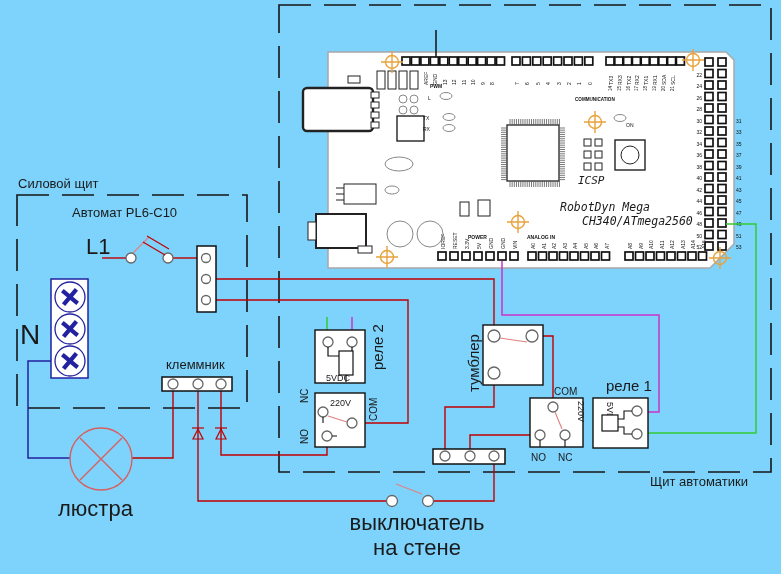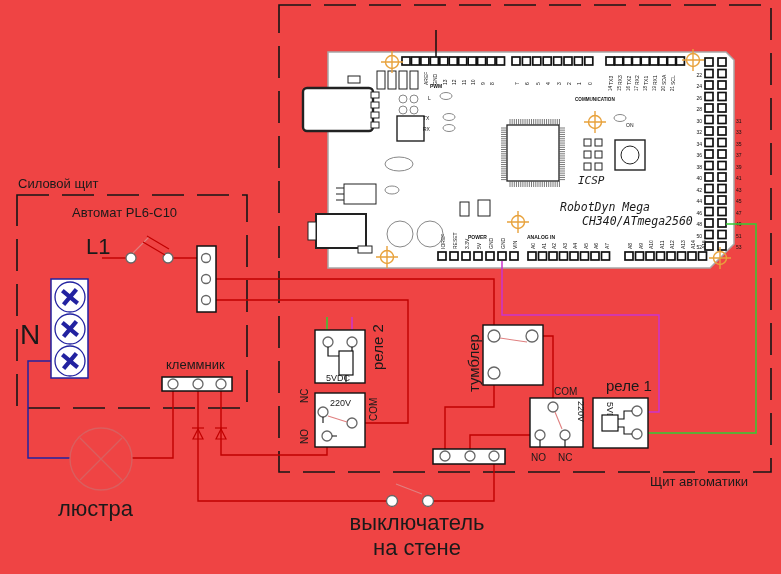--- a/index.html
+++ b/index.html
@@ -1,16 +1,16 @@
 <!DOCTYPE html>
 <html style="--red: #c00000; --lever: #e08080; --blue: #2222a0; --green: #33cc33; --mag: #cc33cc; --orange: #e8a23c; --board: #a8a8a8;"><head>
 <meta charset="utf-8">
 <style>
   html,body{margin:0;padding:0;background:#fff;}
-  .stage{position:relative;width:781px;height:574px;background:#ef4444;overflow:hidden;
+  .stage{position:relative;width:781px;height:574px;background:#7dd3fc;overflow:hidden;
          font-family:"Liberation Sans",sans-serif;}
   svg text{font-family:"Liberation Sans",sans-serif;fill:#1a1a1a;}
   .btxt{font-family:"DejaVu Sans Mono",monospace;font-style:italic;}
   .tiny{font-size:5px;fill:#111;}
   .tiny2{font-size:4.6px;fill:#111;}
   .seclab{font-size:5px;font-weight:bold;fill:#111;}
   .lbl13{font-size:13px;}
   .lbl15{font-size:15px;}
   .lbl22{font-size:22px;}
   .lbl9{font-size:9px;}

